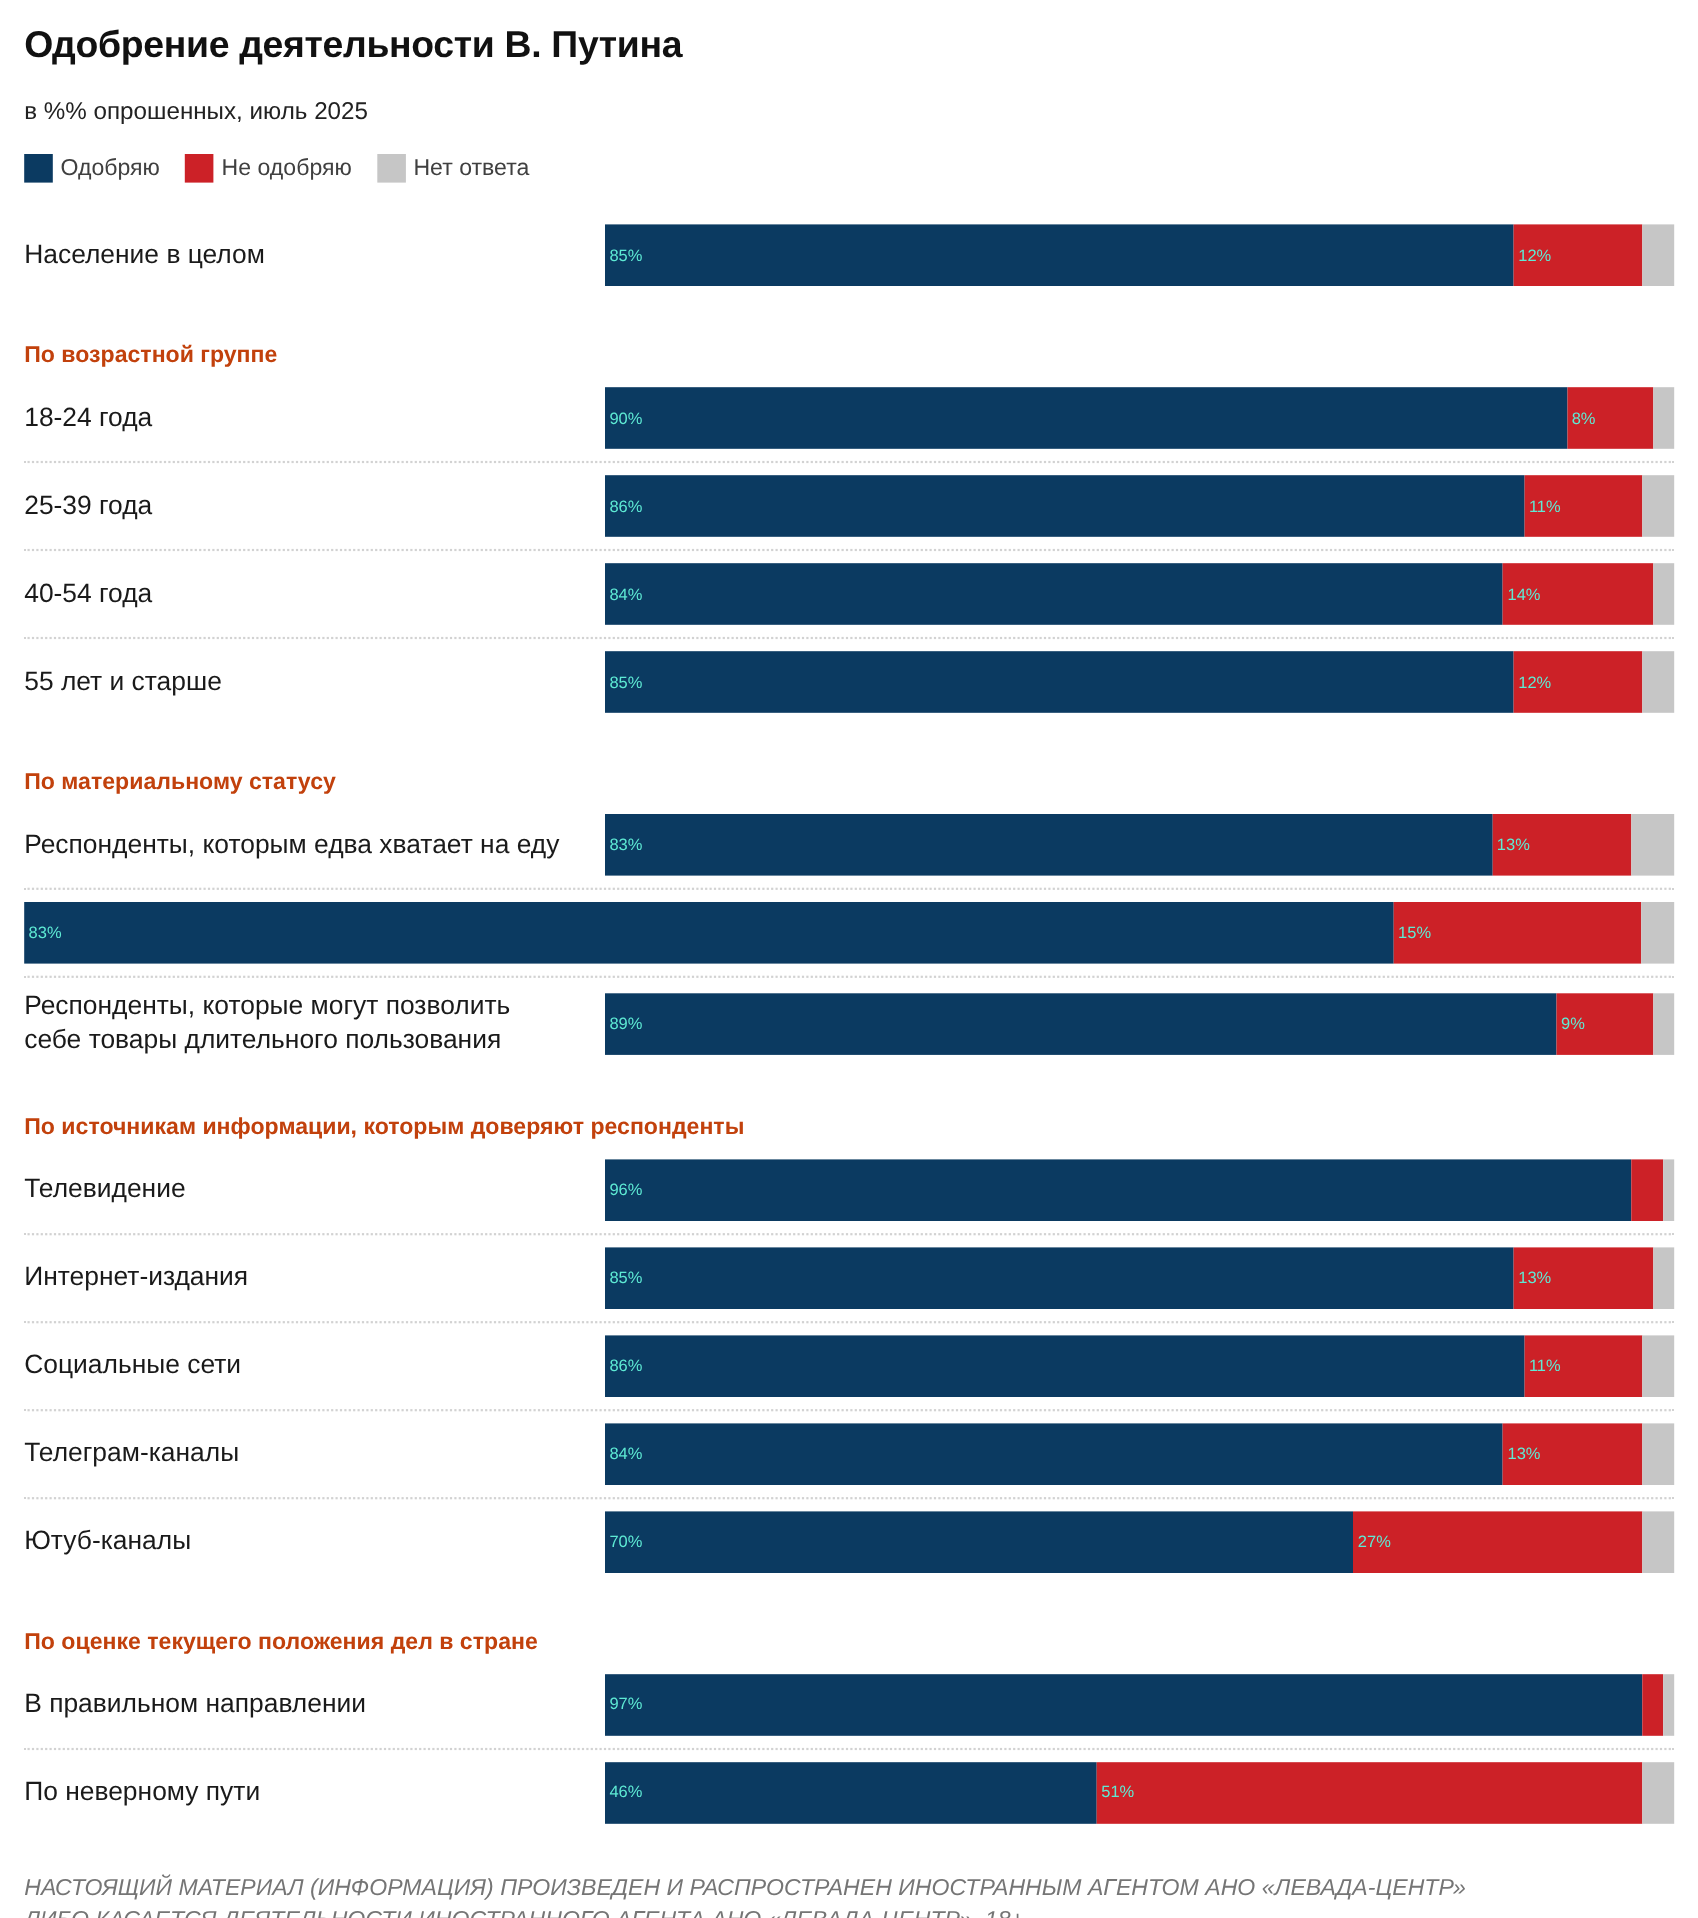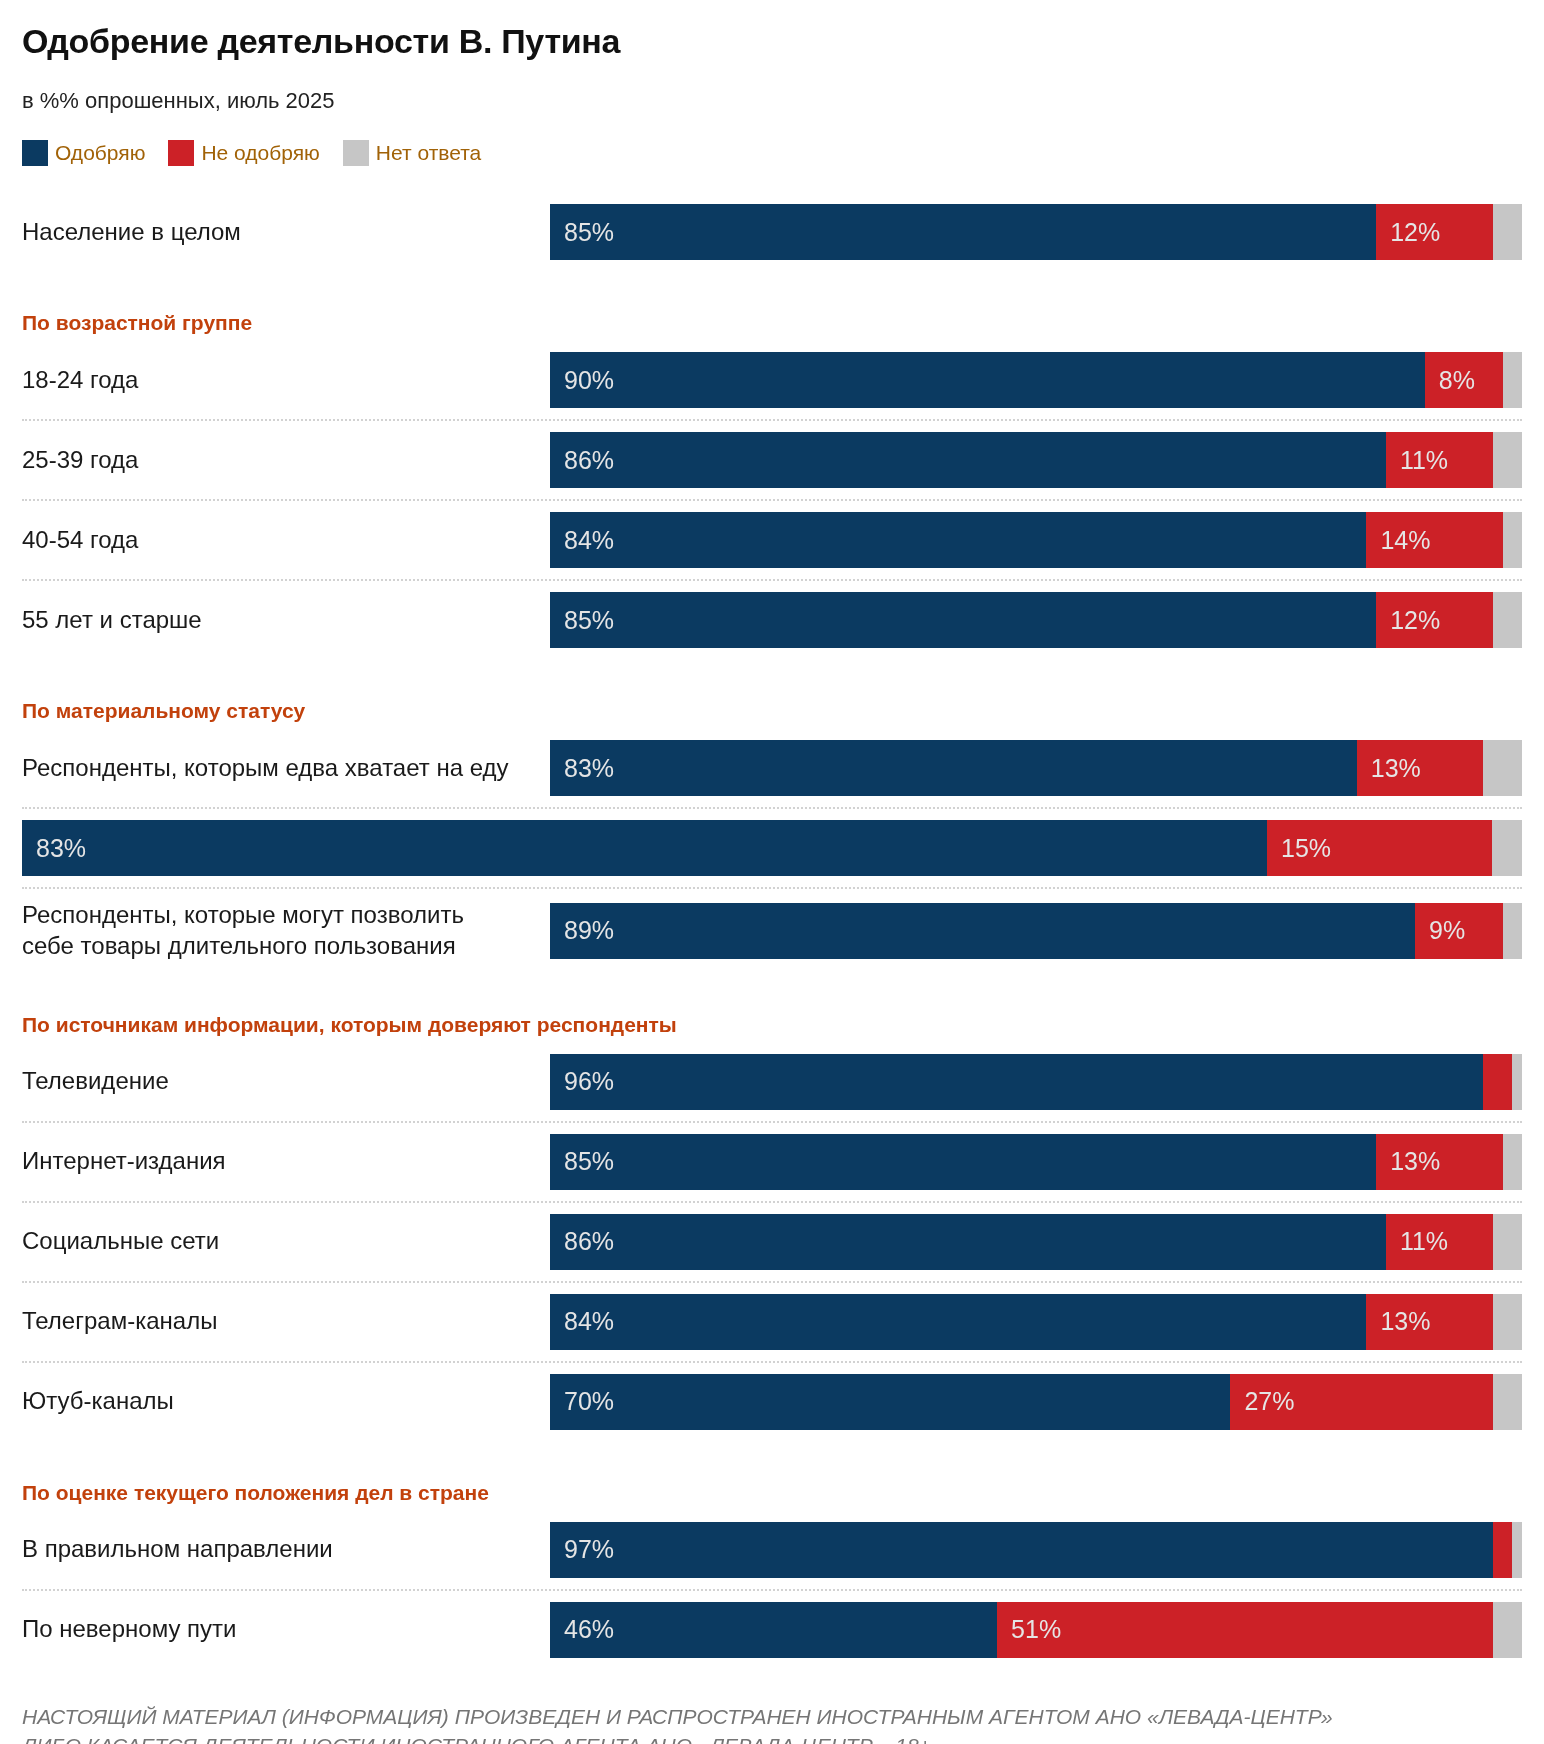--- a/index.html
+++ b/index.html
@@ -30,21 +30,21 @@
   }
   .legend {
     display: flex;
     align-items: center;
     margin-top: 26px;
   }
   .legend-item {
     display: flex;
     align-items: center;
     font-size: 21px;
-    color: #a16207;
+    color: #404040;
     margin-right: 23px;
   }
   .legend-swatch {
     width: 26px;
     height: 26px;
     margin-right: 7px;
     flex: 0 0 auto;
   }
   .section { margin-top: 27px; }
   .section-header {
@@ -76,23 +76,23 @@
     display: flex;
   }
   .seg {
     height: 100%;
     display: flex;
     align-items: center;
     box-sizing: border-box;
     overflow: hidden;
   }
   .seg-label {
-    color: #e5e5e5;
-    font-size: 25px;
-    padding-left: 14px;
+    color: #5eead4;
+    font-size: 15px;
+    padding-left: 4px;
     white-space: nowrap;
   }
   .seg-rest { flex: 1 1 auto; }
   .footer-disclaimer {
     margin-top: 34px;
     max-width: 1330px;
     font-size: 21px;
     font-style: italic;
     color: #757575;
     line-height: 1.38;

